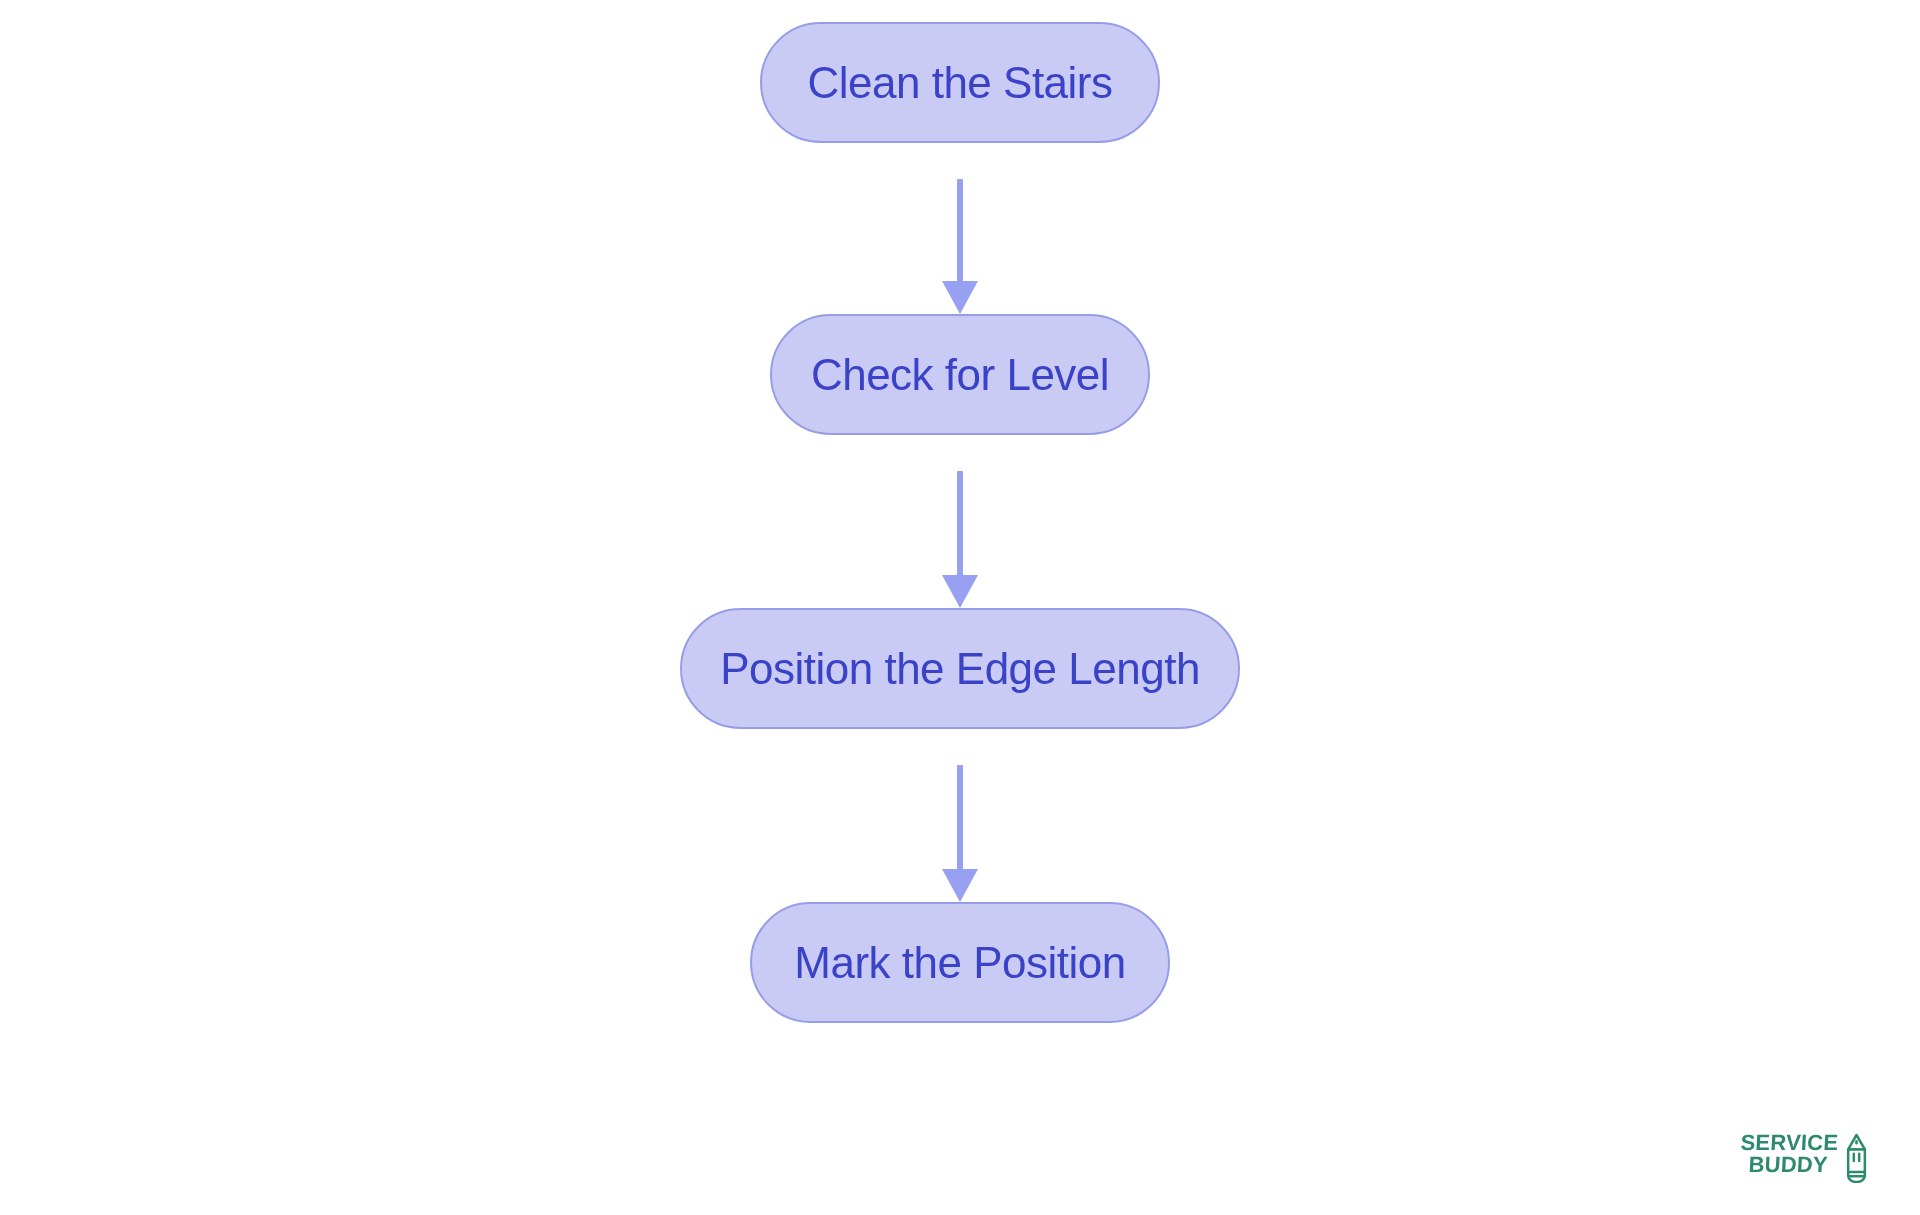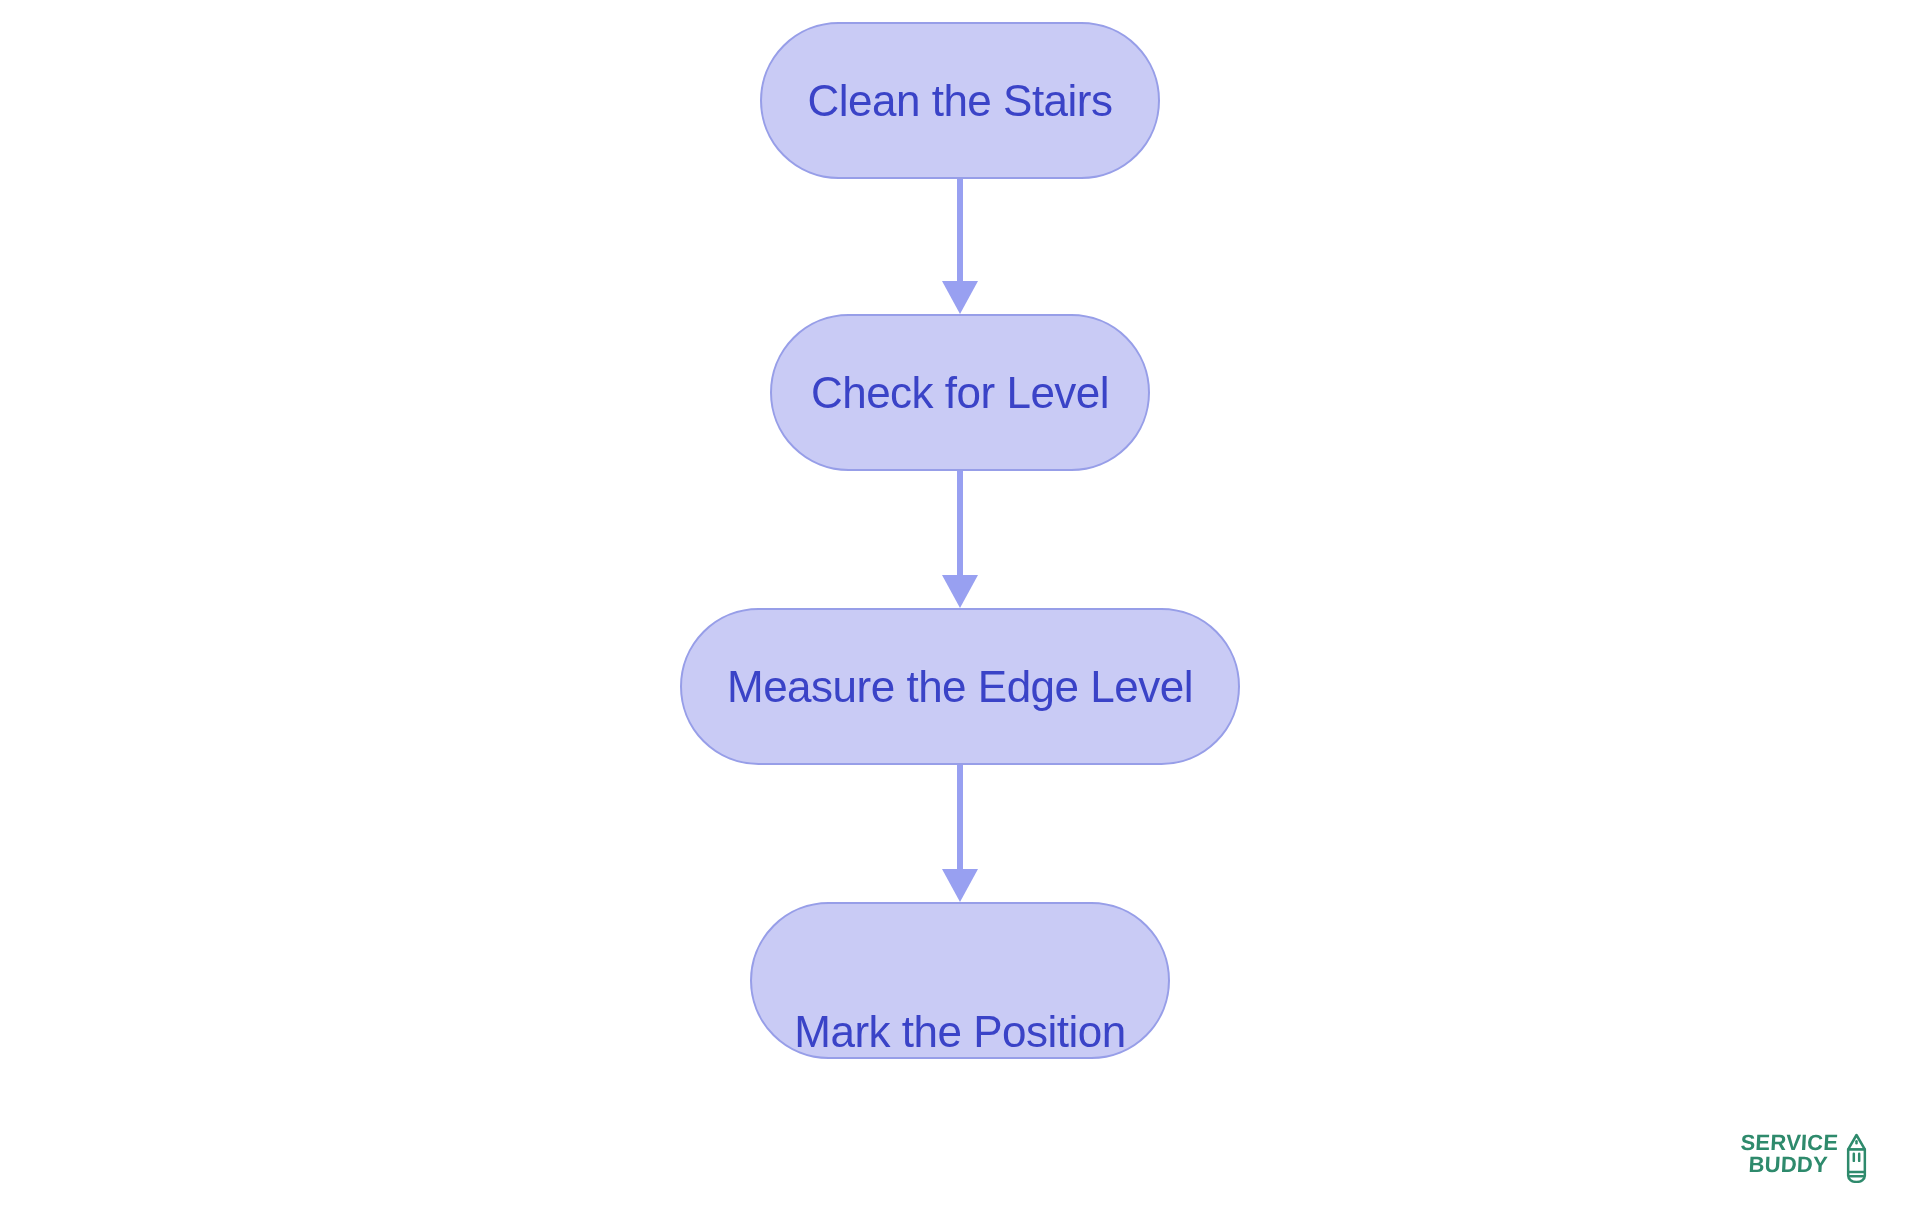--- a/index.html
+++ b/index.html
@@ -18,38 +18,38 @@
     position: relative;
     overflow: hidden;
     font-family: "Liberation Sans", "DejaVu Sans", sans-serif;
   }
   .canvas {
     position: absolute;
     inset: 0;
   }
   .node {
     position: absolute;
-    height: 157px;
+    height: 121px;
     background: var(--node-fill);
     border: 2.5px solid var(--node-border);
     border-radius: 80px;
     display: flex;
     align-items: center;
     justify-content: center;
   }
   .node-label {
     color: var(--node-text);
     font-size: 44px;
     letter-spacing: -0.5px;
     white-space: nowrap;
   }
   .node-1 { left: 760px; top: 22px;  width: 400px; }
   .node-2 { left: 770px; top: 314px; width: 380px; text-align: right; }
   .node-3 { left: 680px; top: 608px; width: 560px; }
-  .node-4 { left: 750px; top: 902px; width: 420px; align-items: flex-end; }
+  .node-4 { left: 750px; top: 902px; width: 420px; }
 
   .arrow {
     position: absolute;
     left: 942px;           
     width: 36px;
     display: flex;
     flex-direction: column;
     align-items: center;
   }
   .arrow .stem {
@@ -106,21 +106,21 @@
   <div class="node node-2">
     <span class="node-label">Check for Level</span>
   </div>
 
   <div class="arrow arrow-2">
     <div class="stem"></div>
     <div class="head"></div>
   </div>
 
   <div class="node node-3">
-    <span class="node-label">Measure the Edge Level</span>
+    <span class="node-label">Position the Edge Length</span>
   </div>
 
   <div class="arrow arrow-3">
     <div class="stem"></div>
     <div class="head"></div>
   </div>
 
   <div class="node node-4">
     <span class="node-label">Mark the Position</span>
   </div>

